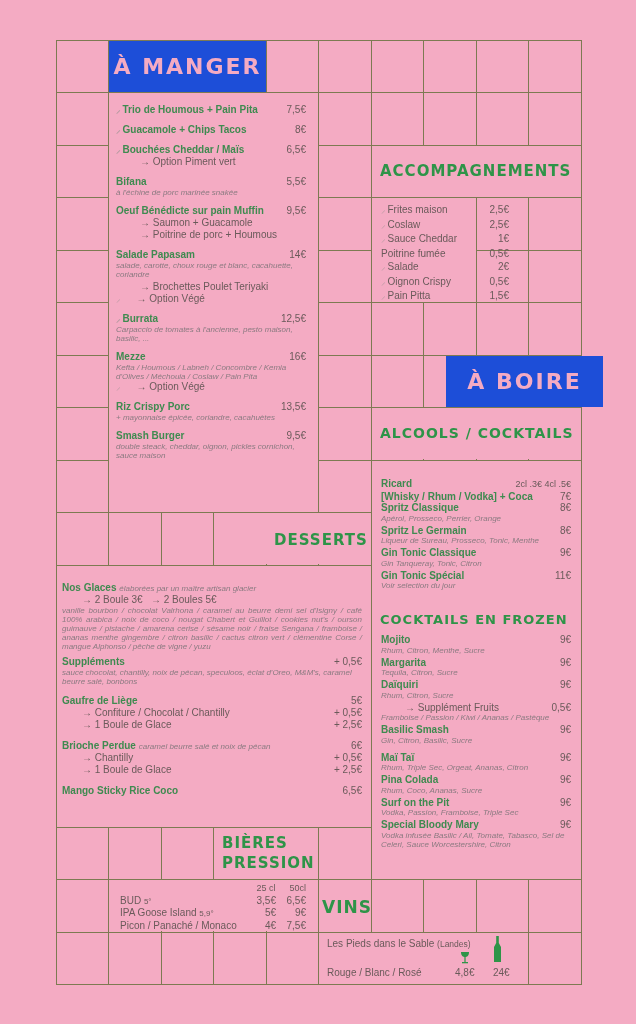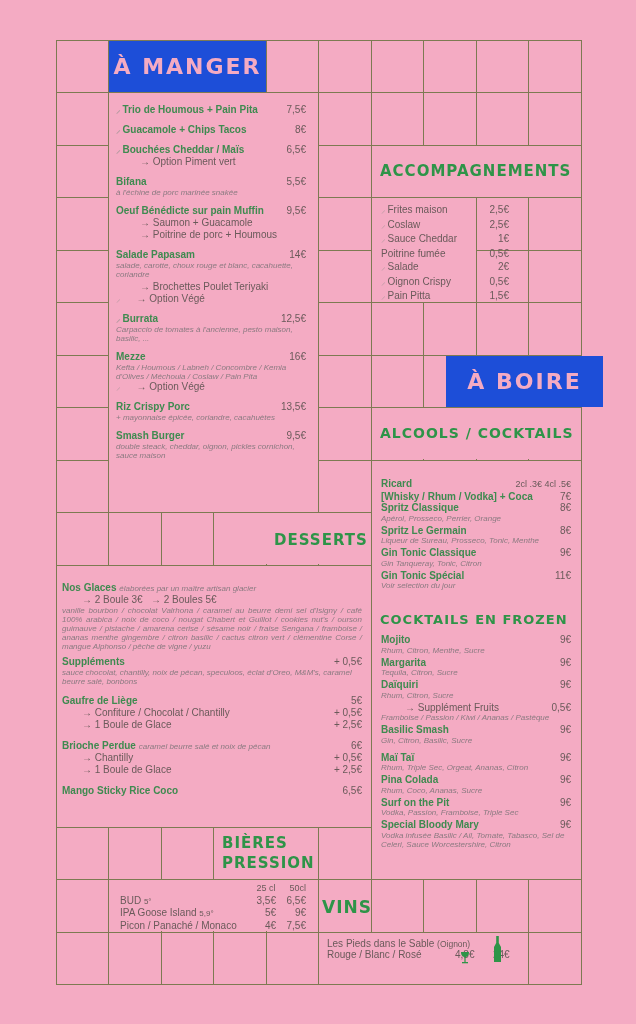--- a/index.html
+++ b/index.html
@@ -349,32 +349,32 @@
     </div>
   <div style="display:flex">
       <span style="flex:1">Picon / Panaché / Monaco</span>
       <span style="width:30px;text-align:right">4€</span>
       <span style="width:30px;text-align:right">7,5€</span>
     </div>
 </div>
 
 <div class="title-g" style="left:322px;top:897px;font-size:17px;">VINS</div>
 <div style="position:absolute;left:327px;top:938px;width:195px;font-size:10px;" class="nm">
-  <div><span>Les Pieds dans le Sable</span> <span style="font-size:8.5px">(Oignon)</span></div>
+  <div><span>Les Pieds dans le Sable</span> <span style="font-size:8.5px">(Landes)</span></div>
   <div style="position:absolute;left:133px;top:13px;">
     <svg width="10" height="13" viewBox="0 0 10 13">
         <path d="M1 1h8c0 4-2 5-4 5S1 5 1 1z" fill="#2e9448"></path>
         <rect x="4.4" y="6" width="1.2" height="5" fill="#2e9448"></rect>
         <rect x="2" y="11" width="6" height="1.3" fill="#2e9448"></rect>
       </svg>
   </div>
   <div style="position:absolute;left:166px;top:-2px;">
     <svg width="9" height="26" viewBox="0 0 9 26">
         <rect x="3.2" y="0" width="2.6" height="7" fill="#2e9448"></rect>
         <path d="M3.2 7 L1 11 V26 H8 V11 L5.8 7z" fill="#2e9448"></path>
       </svg>
   </div>
-  <div style="display:flex;">
+  <div style="display:flex;margin-top:18px;">
       <span style="width:128px">Rouge / Blanc / Rosé</span>
       <span style="width:38px">4,8€</span>
       <span>24€</span>
     </div>
 </div>
 
 </body></html>

